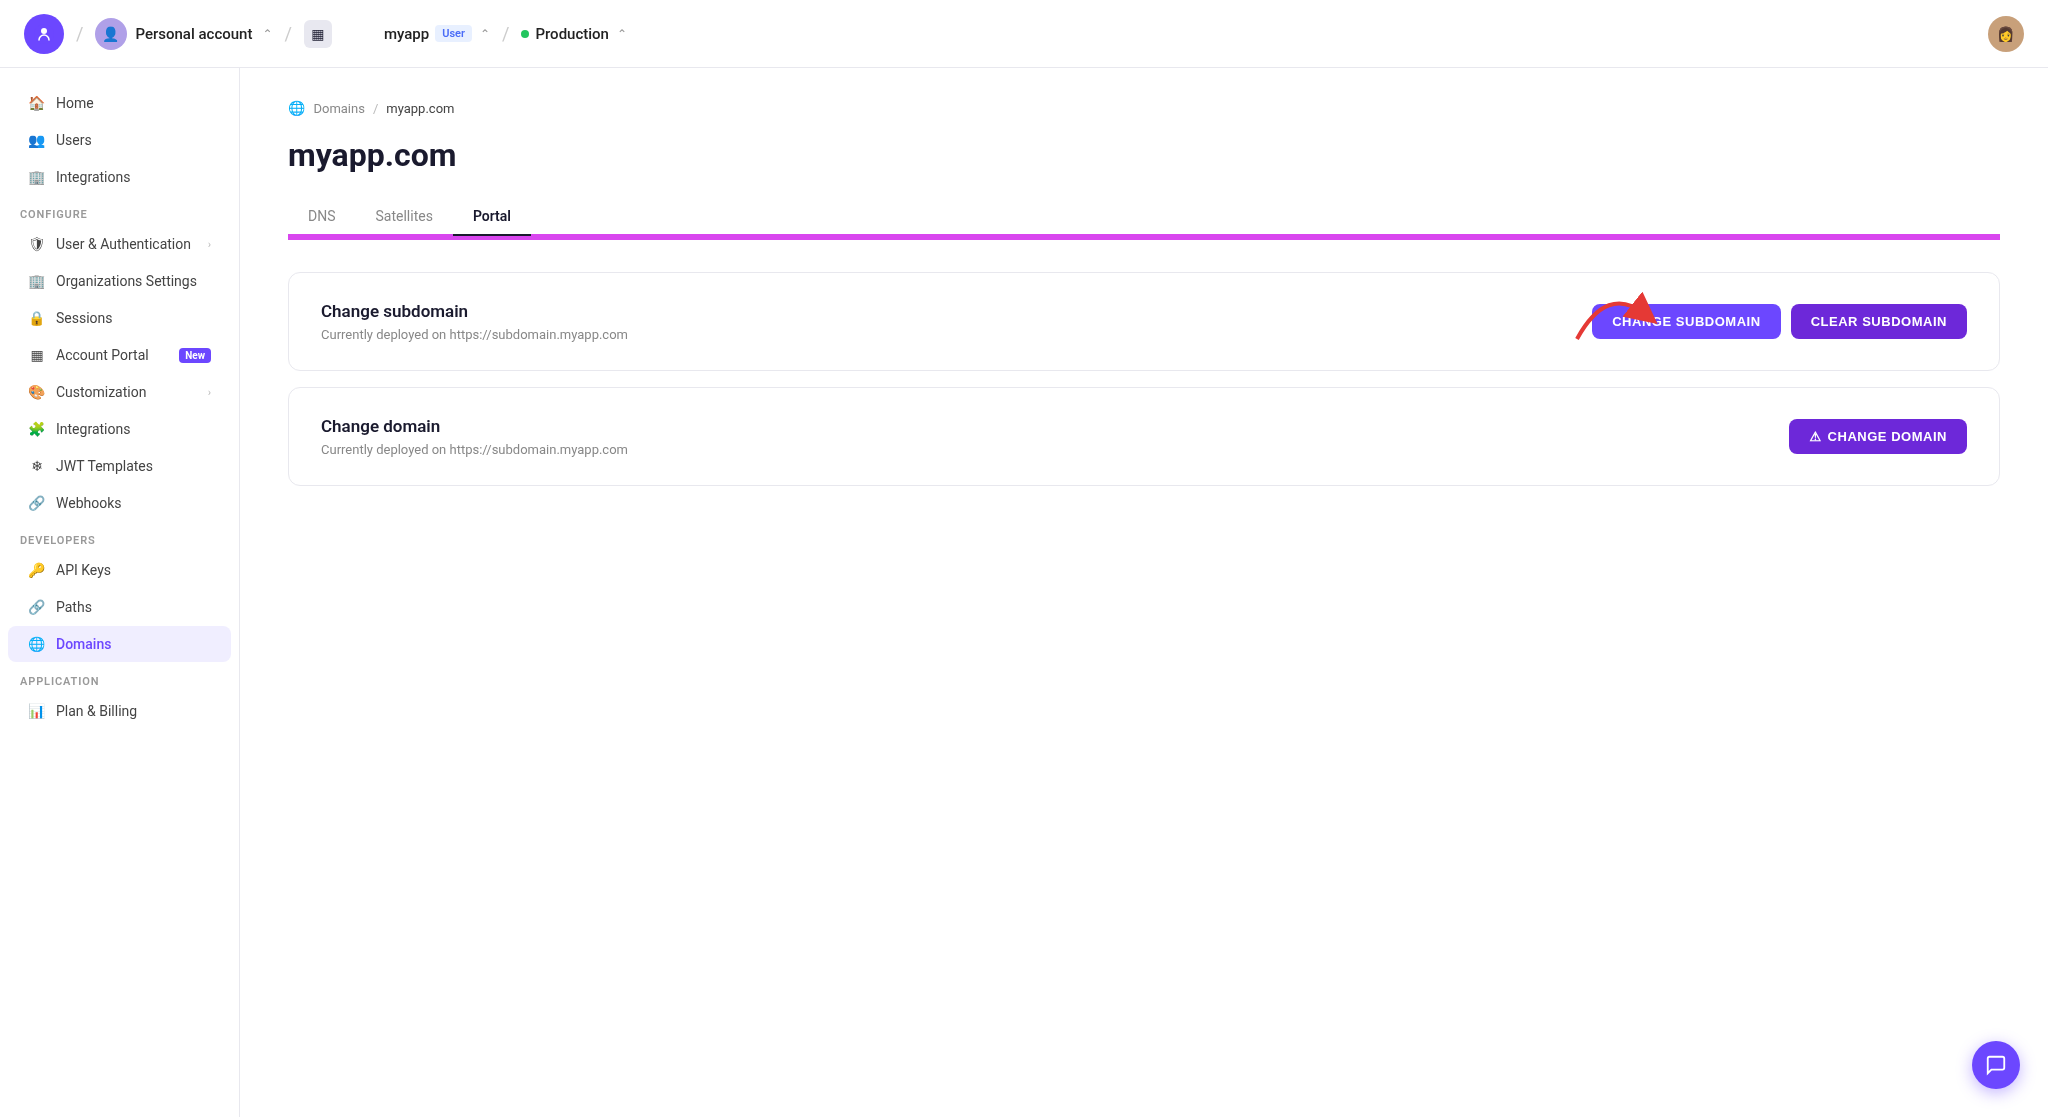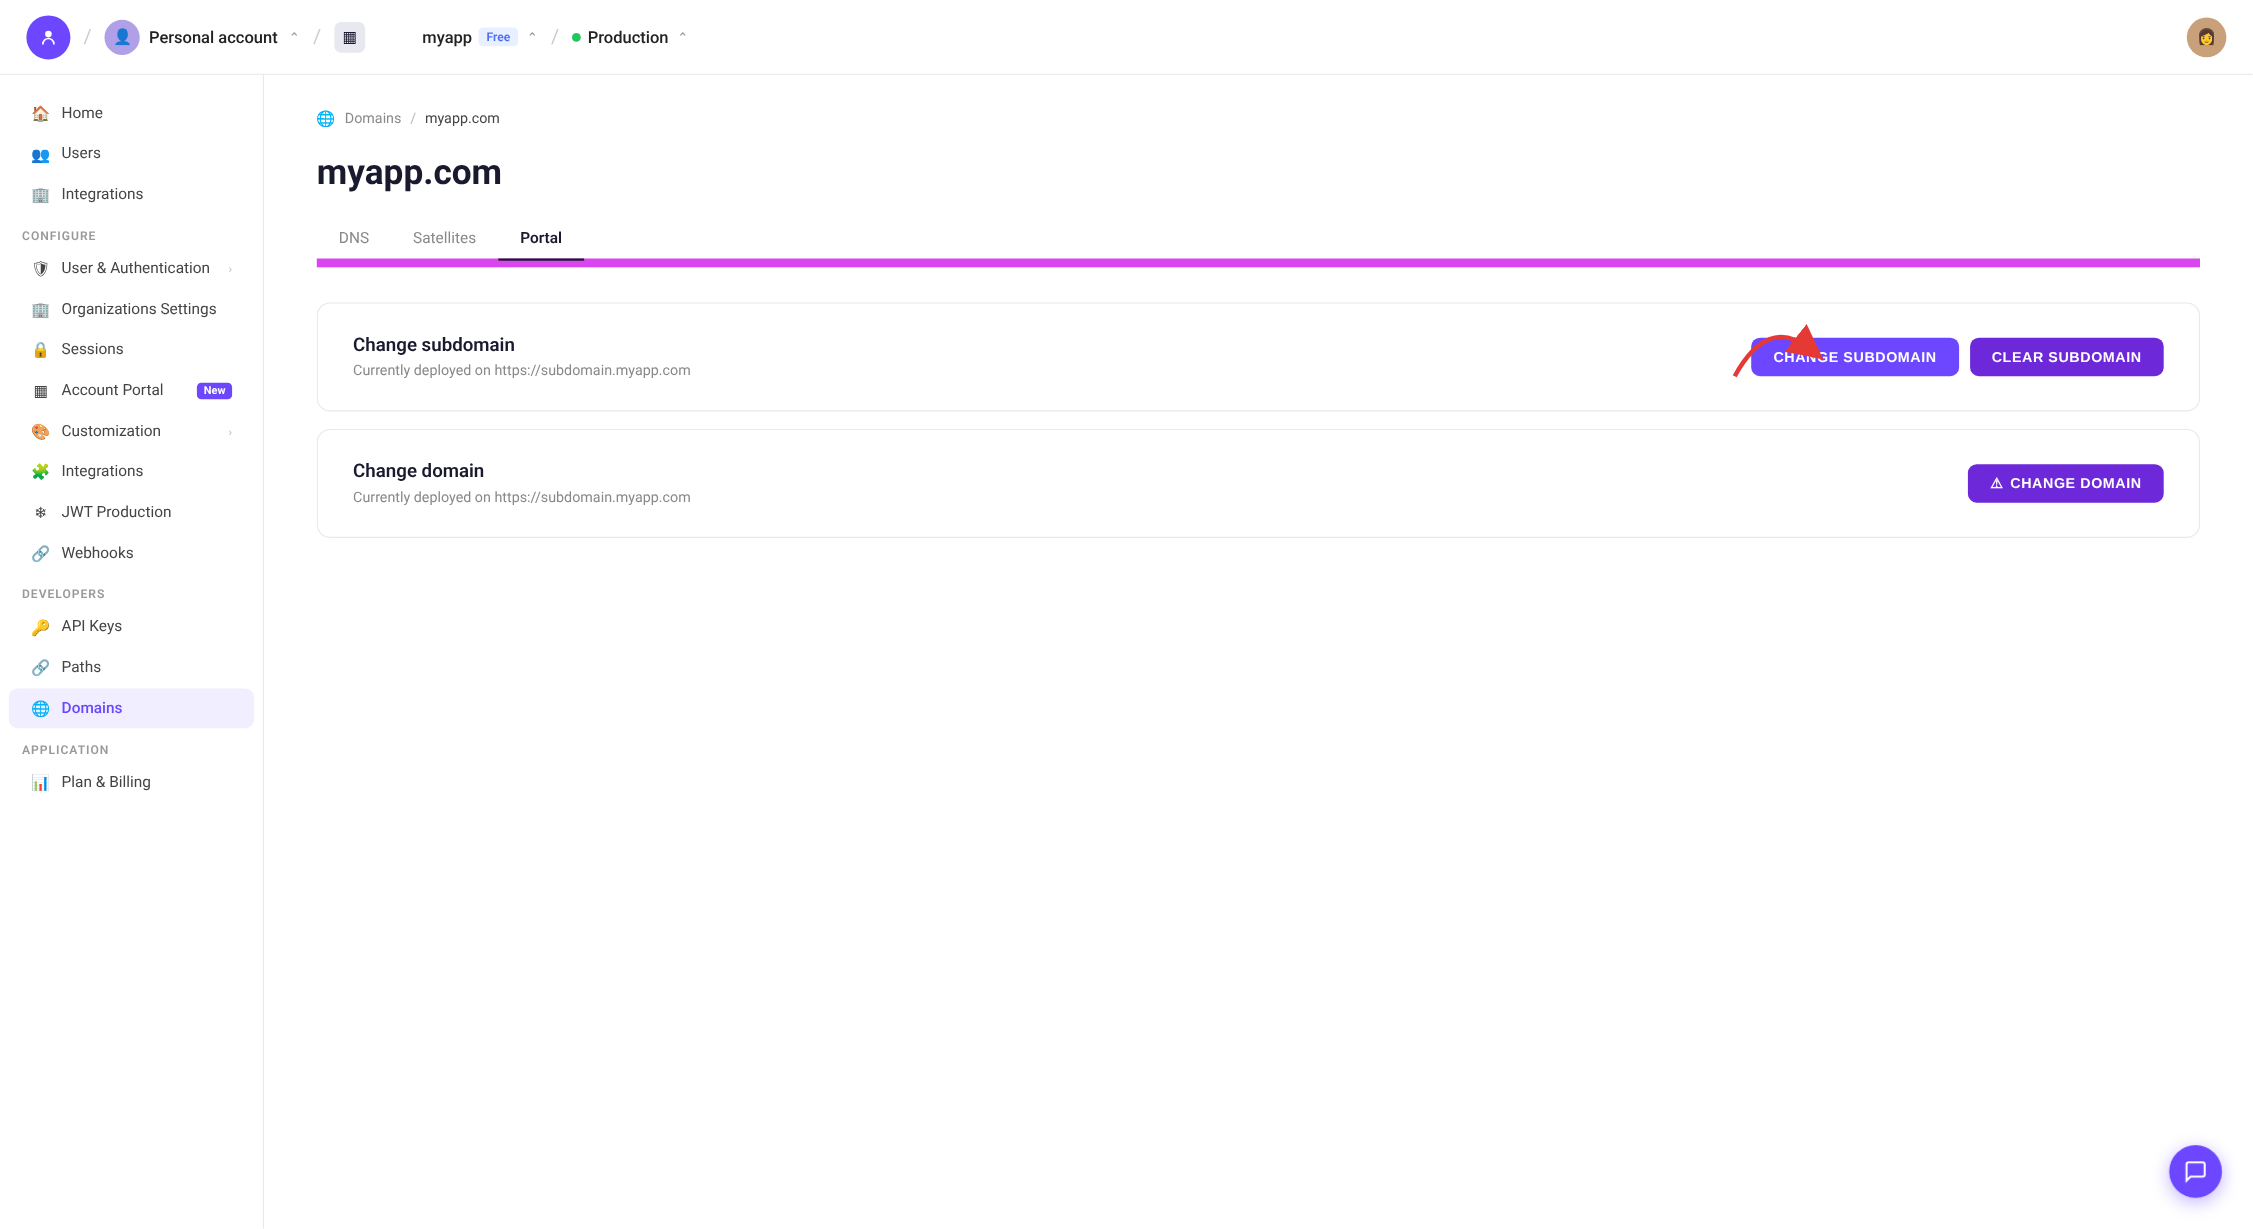--- a/index.html
+++ b/index.html
@@ -91,21 +91,21 @@
     .breadcrumb-globe { color: #888; font-size: 14px; }
     .breadcrumb-sep { color: #bbb; }
     .breadcrumb-current { color: #444; }
 
     
     .page-title {
       font-size: 32px; font-weight: 700; color: #1a1a2e; margin-bottom: 24px;
     }
 
     
-    .tabs { display: flex; gap: 0; border-bottom: 8px solid #d946ef; margin-bottom: 32px; align-items: flex-end; }
+    .tabs { display: flex; gap: 0; border-bottom: 6px solid #d946ef; margin-bottom: 32px; align-items: flex-end; }
     .tab {
       padding: 10px 20px; font-size: 14px; color: #888; cursor: pointer;
       border-bottom: 2px solid transparent; margin-bottom: -2px;
     }
     .tab.active { color: #1a1a2e; font-weight: 600; border-bottom: 2px solid #1a1a2e; }
 
     
     .card {
       border: 1px solid #e8e8ee; border-radius: 12px;
       padding: 28px 32px; margin-bottom: 16px;
@@ -147,21 +147,21 @@
   <span class="topnav-sep">/</span>
   <div class="topnav-account">
     <div class="topnav-avatar">👤</div>
     <span class="topnav-account-name">Personal account</span>
     <span class="topnav-chevron">⌃</span>
   </div>
   <span class="topnav-sep">/</span>
   <div class="topnav-app">
     <div class="topnav-app-icon">▦</div>
     <span class="topnav-app-name">myapp</span>
-    <span class="topnav-badge">Free</span>
+    <span class="topnav-badge">User</span>
     <span class="topnav-chevron">⌃</span>
   </div>
   <span class="topnav-sep">/</span>
   <div class="topnav-env">
     <div class="topnav-env-dot"></div>
     <span class="topnav-env-name">Production</span>
     <span class="topnav-chevron">⌃</span>
   </div>
   <div class="topnav-right">
     <div class="topnav-user-avatar">👩</div>
@@ -209,21 +209,21 @@
       <span class="sidebar-icon">🎨</span>
       <span class="sidebar-item-label">Customization</span>
       <span class="sidebar-chevron">›</span>
     </div>
     <div class="sidebar-item">
       <span class="sidebar-icon">🧩</span>
       <span class="sidebar-item-label">Integrations</span>
     </div>
     <div class="sidebar-item">
       <span class="sidebar-icon">❄</span>
-      <span class="sidebar-item-label">JWT Production</span>
+      <span class="sidebar-item-label">JWT Templates</span>
     </div>
     <div class="sidebar-item">
       <span class="sidebar-icon">🔗</span>
       <span class="sidebar-item-label">Webhooks</span>
     </div>
 
     <div class="sidebar-section-label">DEVELOPERS</div>
 
     <div class="sidebar-item">
       <span class="sidebar-icon">🔑</span>

